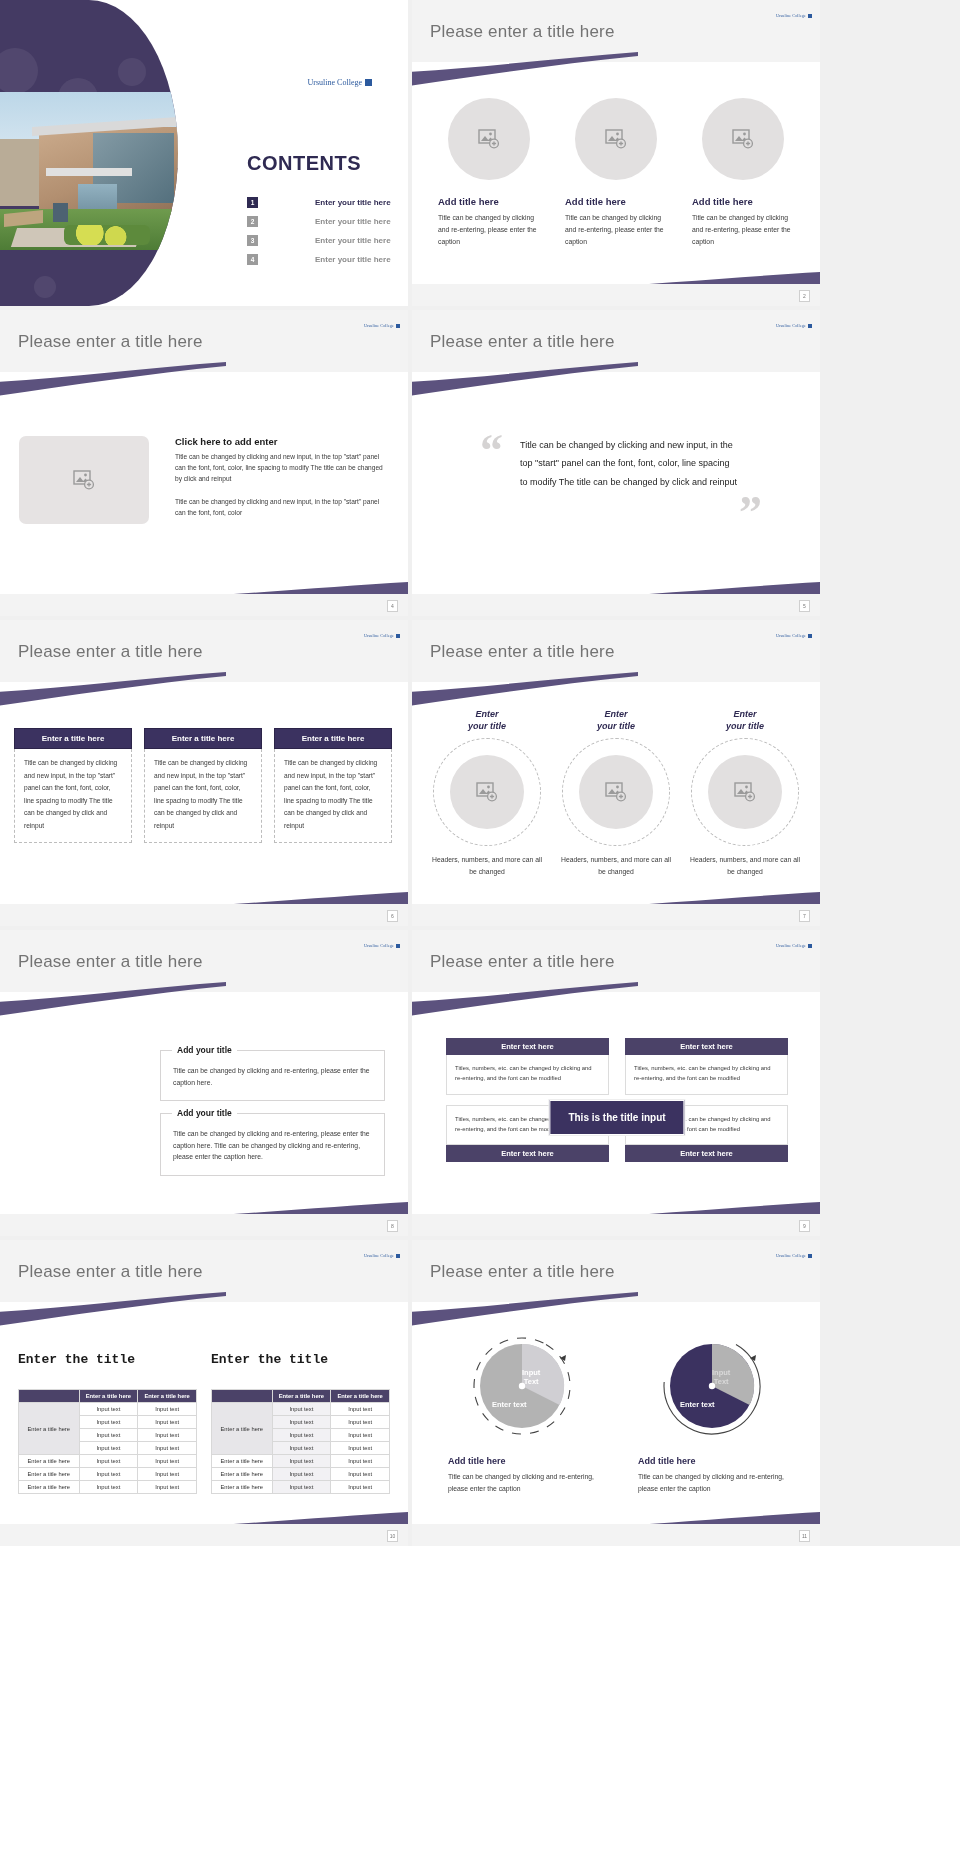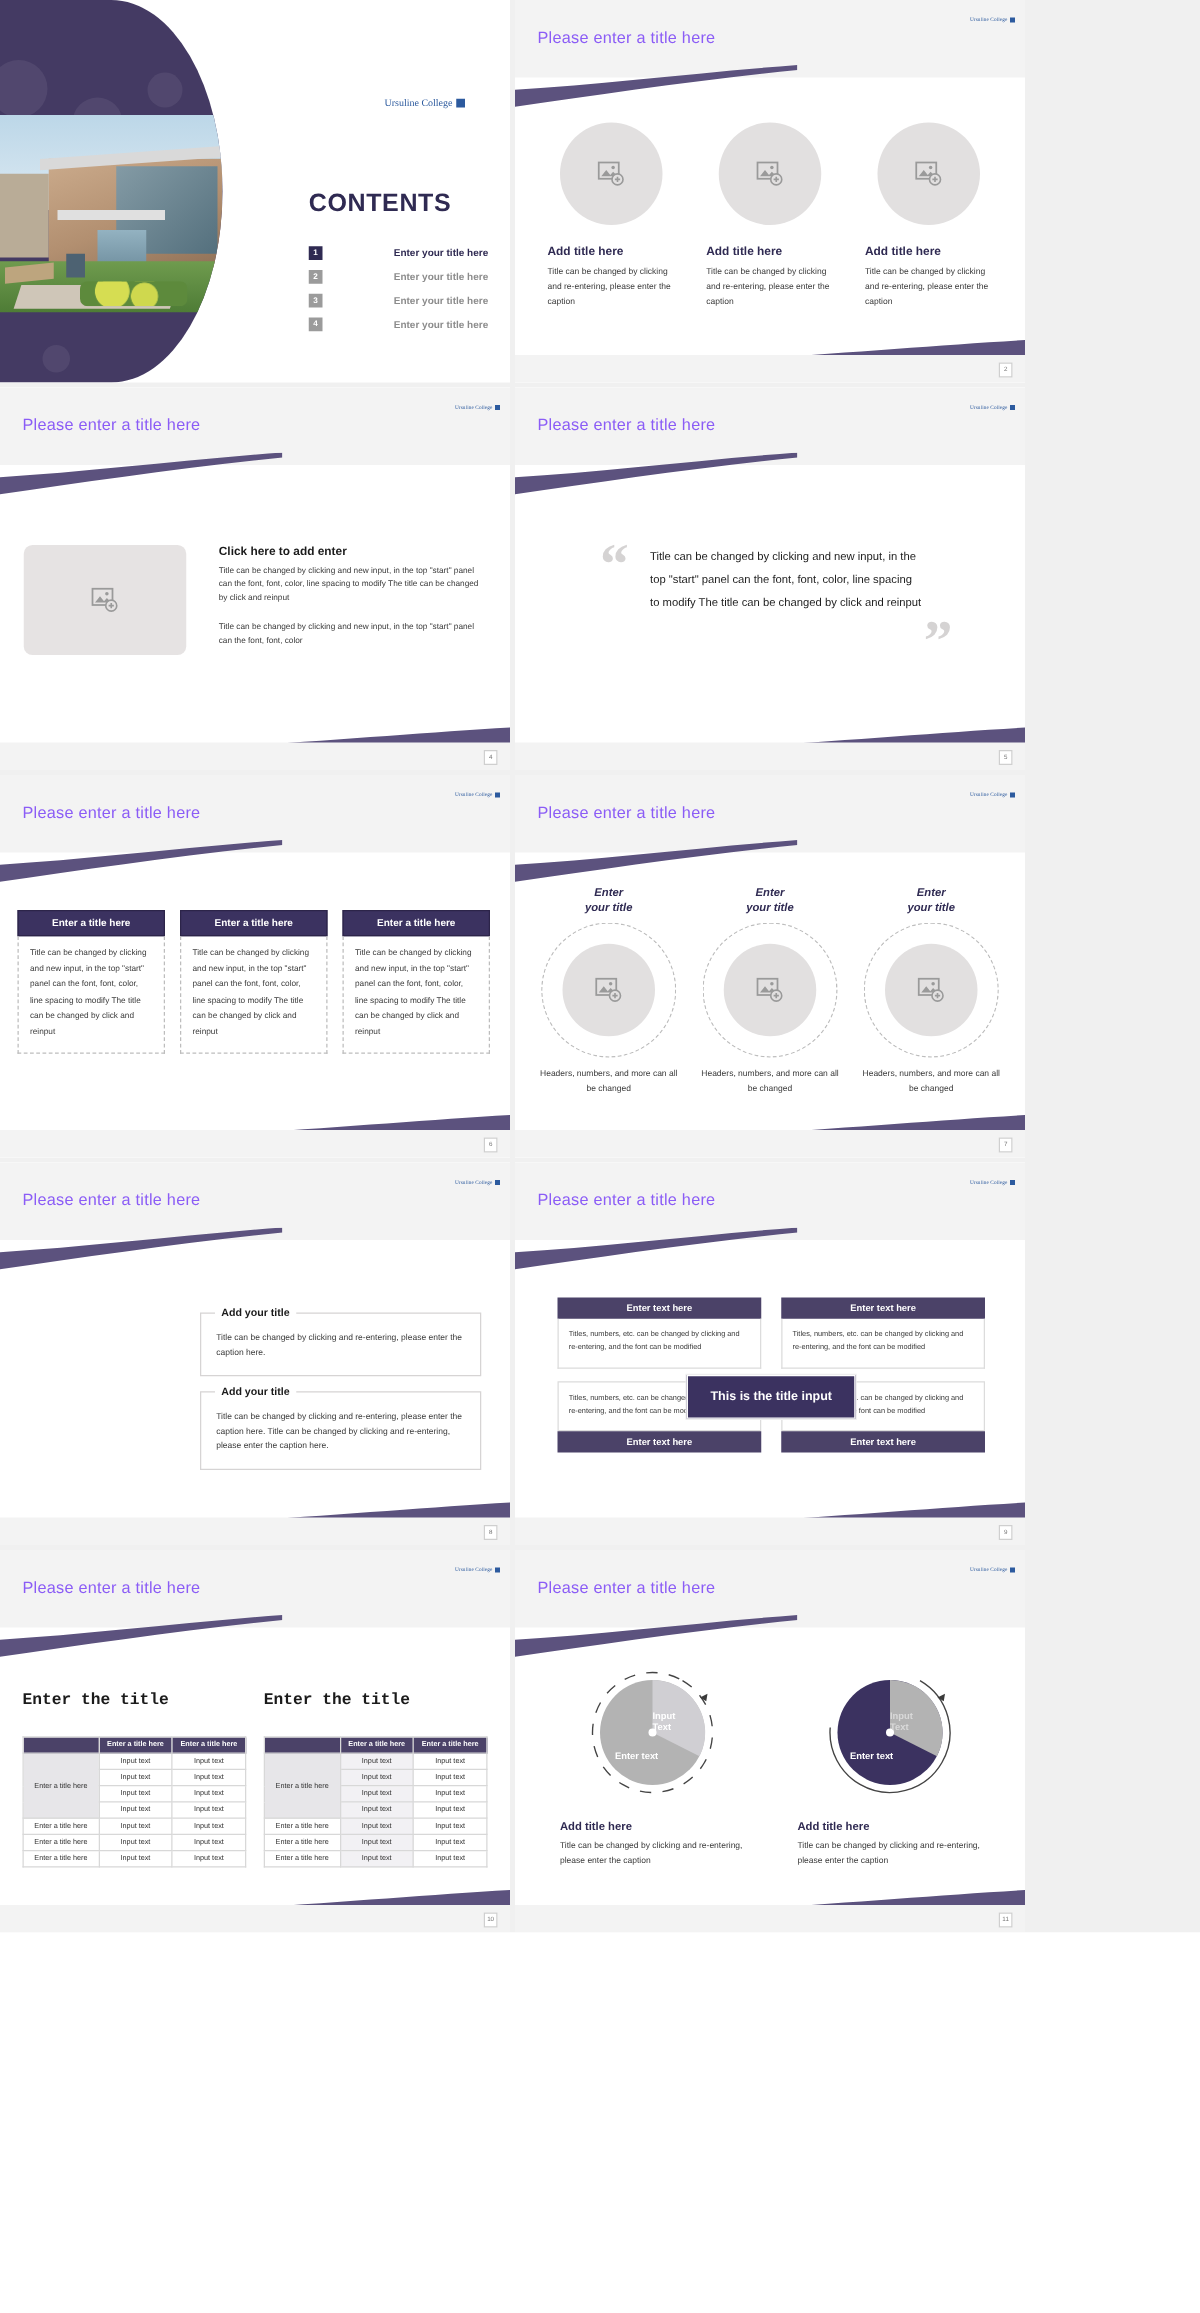--- a/index.html
+++ b/index.html
@@ -25,21 +25,21 @@
     background: #ffffff;
     overflow: hidden;
   }
   
   .hdr-band {
     position: absolute; left: 0; top: 0; width: 100%; height: 62px;
     background: #f3f3f3;
   }
   .hdr-title {
     position: absolute; left: 18px; top: 22px;
-    font-size: 13px; color: #8b5cf6; font-weight: 400;
+    font-size: 17px; color: #737373; font-weight: 400;
     letter-spacing: .2px;
   }
   .logo {
     position: absolute; right: 8px; top: 13px;
     display: flex; align-items: center; gap: 2px;
     font-size: 4.2px; color: #2c5a9e; letter-spacing: .1px;
     font-family: "Liberation Serif", serif;
     white-space: nowrap;
   }
   .logo .mark {
@@ -222,21 +222,21 @@
   }
   table.t th { background:#4b4268; color:#fff; font-weight:bold; }
   table.t td.rowhead { background:#e7e6e9; font-weight:normal; color:#333; }
   table.t td.shade { background:#f2f1f4; }
   
   .s11-wrap { position:absolute; left:36px; top:92px; width:340px; display:flex; gap:42px; }
   .s11-item { width:148px; }
   .donut { position:relative; width:108px; height:108px; margin:0 auto; }
   .donut svg { display:block; }
   .donut .lbl {
-    position:absolute; font-size:7.5px; font-weight:bold; color:#fff; text-align:left;
+    position:absolute; font-size:7.5px; font-weight:bold; color:#fff; text-align:center;
     line-height:1.25;
   }
   .s11-cap { margin-top:16px; }
   .s11-h { font-size:9px; font-weight:bold; color:#2f2a52; margin-bottom:5px; }
   .s11-p { font-size:6.8px; color:#3a3a3a; line-height:1.7; }
 </style>
 </head>
 <body>
 
 <div class="deck">

